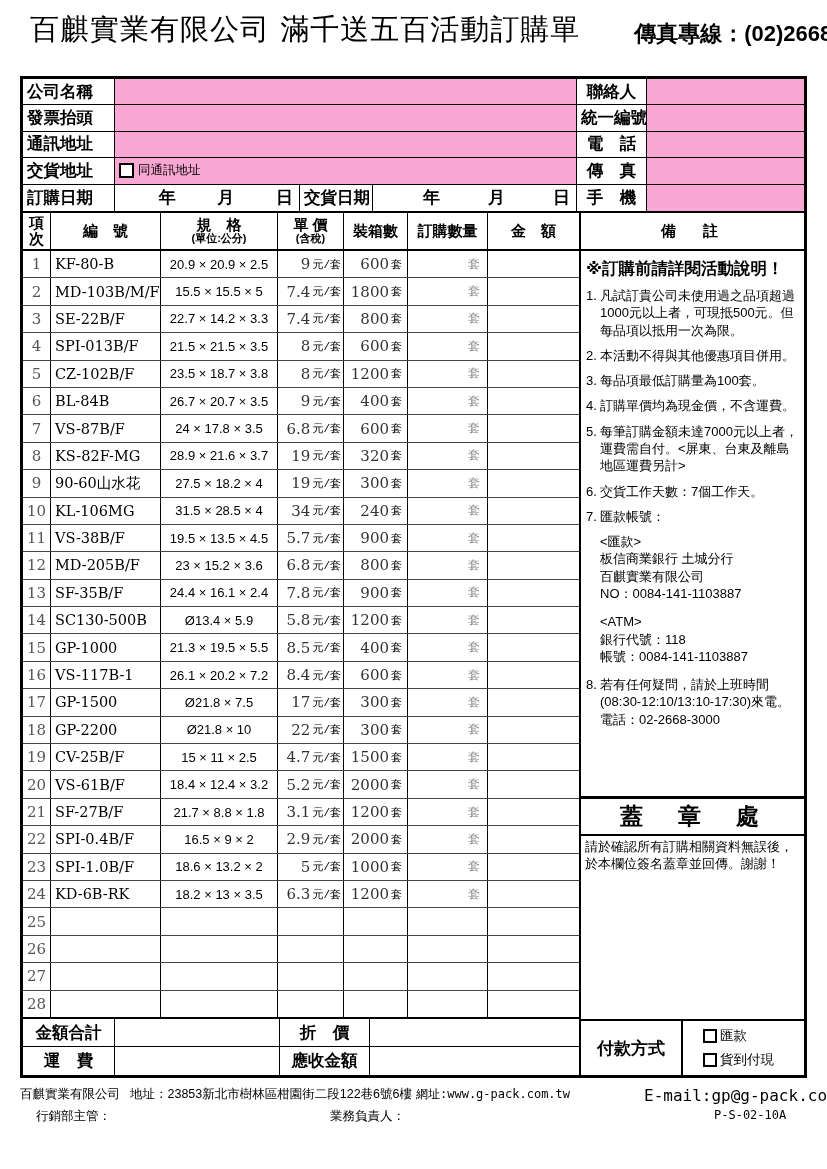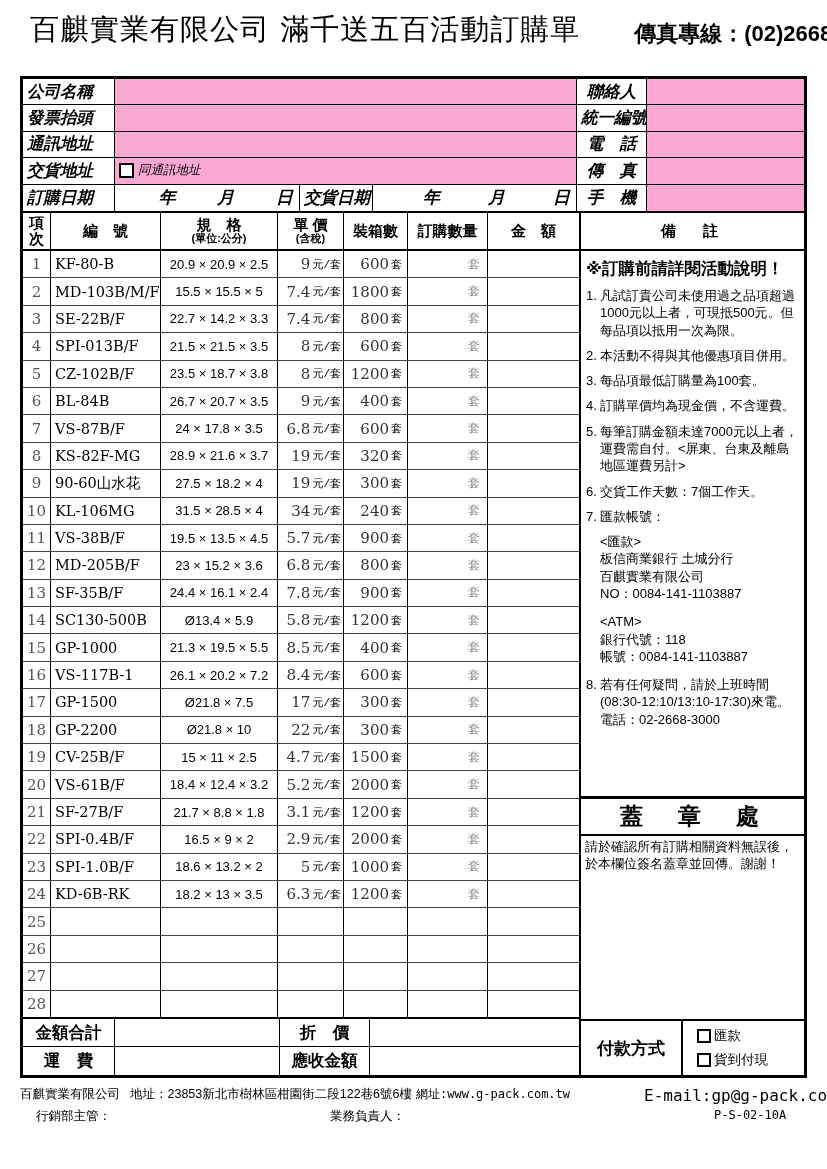--- a/index.html
+++ b/index.html
@@ -10,21 +10,21 @@
   .hdr{position:absolute;left:30px;top:10px;right:12px;display:flex;align-items:flex-end;gap:44px;}
   .hdr-title{font-family:"DejaVu Serif","Liberation Serif",serif;font-size:29px;white-space:nowrap;letter-spacing:1px;}
   .hdr-fax{font-size:22px;font-weight:bold;white-space:nowrap;margin-left:10px;margin-bottom:1px;letter-spacing:0;}
 
   
   .form{position:absolute;left:20px;top:76px;width:787px;height:1002px;border:3px solid #000;box-sizing:border-box;
         display:flex;flex-direction:column;}
 
   
   .info{height:132px;display:grid;grid-template-rows:repeat(5,1fr);border-bottom:2px solid #000;}
-  .info-row{display:grid;border-bottom:1px solid #000;font-style:italic;}
+  .info-row{display:grid;border-bottom:1px solid #000;}
   .info-row:last-child{border-bottom:none;}
   .info-row.r4col{grid-template-columns:92px 1fr 70px 157px;}
   .info-row.rdate{grid-template-columns:92px 185px 73px 204px 70px 1fr;}
   .icell{display:flex;align-items:center;border-right:1px solid #000;padding:0 4px;box-sizing:border-box;min-width:0;}
   .icell:last-child{border-right:none;}
   .ilabel{font-size:16.5px;font-weight:600;justify-content:flex-start;white-space:nowrap;}
   .ilabel.ctr{justify-content:center;}
   .ivalue{background:#f9a8d4;}
   .datecell{display:flex;align-items:center;padding:0 6px 0 2px;}
   .datecell span{flex:1;text-align:right;font-size:17px;font-weight:600;}
@@ -79,21 +79,21 @@
 
   
   .stamp{height:223px;border-top:3px solid #000;display:flex;flex-direction:column;box-sizing:border-box;}
   .stamp-title{height:35px;border-bottom:2px solid #000;display:flex;align-items:center;justify-content:center;
                font-size:23px;font-weight:bold;letter-spacing:6px;}
   .stamp-body{flex:1;padding:3px 4px;font-size:13px;line-height:1.3;}
 
   
   .payment{height:56px;border-top:2px solid #000;display:flex;box-sizing:border-box;}
   .pay-label{width:100px;display:flex;align-items:center;justify-content:center;font-size:17px;font-weight:600;}
-  .pay-opts{flex:1;border-left:2px solid #000;display:flex;flex-direction:column;justify-content:space-evenly;padding-left:14px;}
+  .pay-opts{flex:1;border-left:2px solid #000;display:flex;flex-direction:column;justify-content:space-evenly;padding-left:20px;}
   .pay-opt{display:flex;align-items:center;gap:3px;}
   .pay-opt .chk{width:14px;height:14px;}
   .pay-opt .olbl{font-size:13.5px;}
 
   
   .footer{position:absolute;left:20px;top:1086px;width:787px;font-size:12.5px;}
   .f1{position:relative;height:20px;white-space:nowrap;}
   .f1 span{position:absolute;top:0;}
   .f-company{left:0;}
   .f-address{left:110px;}

